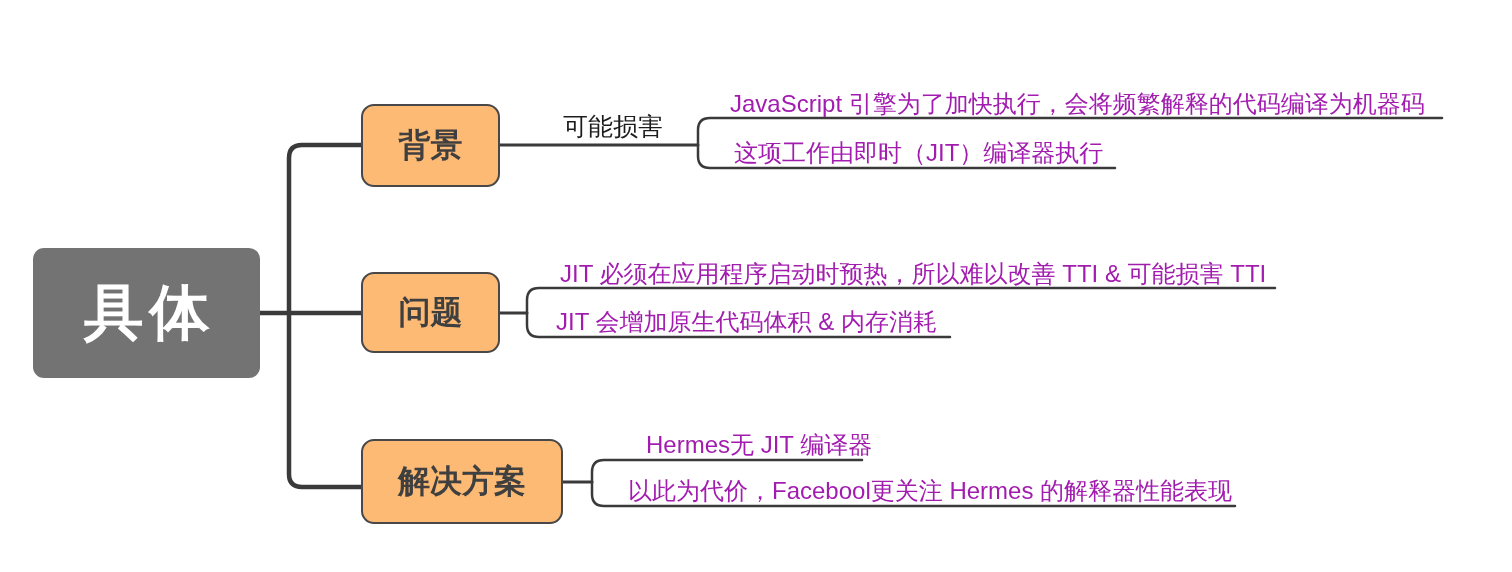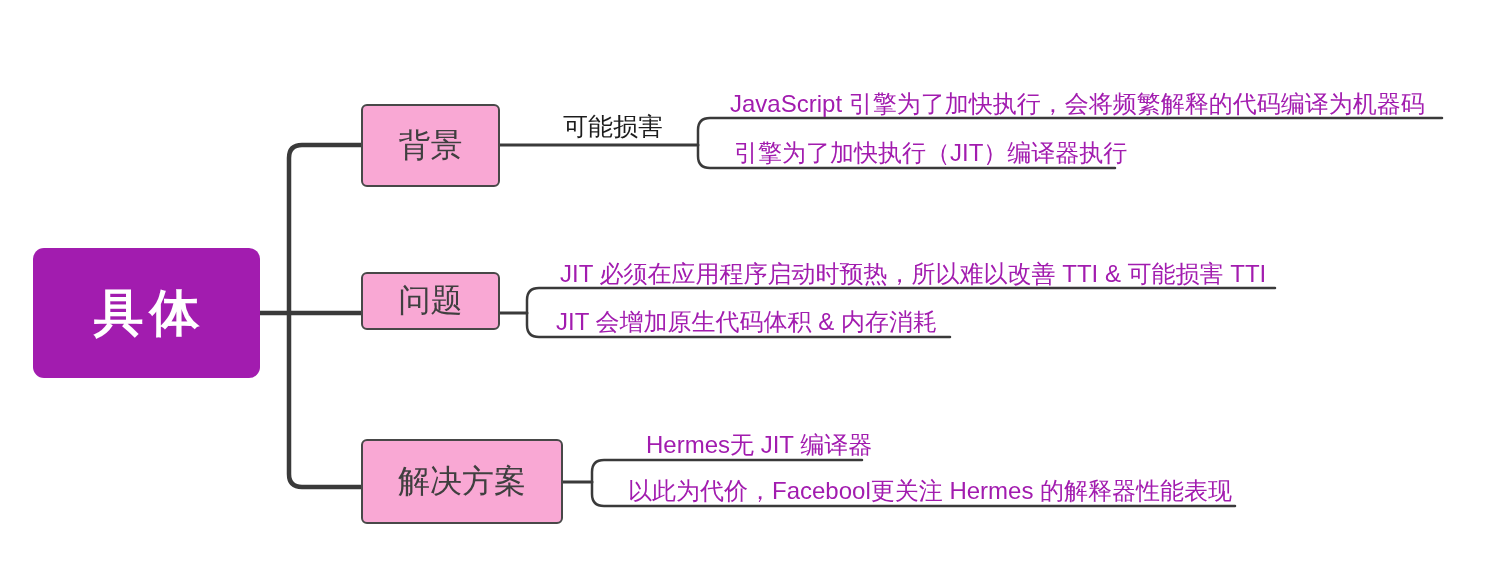--- a/index.html
+++ b/index.html
@@ -22,47 +22,48 @@
     width: 1512px;
     height: 572px;
     pointer-events: none;
   }
   .root-topic {
     position: absolute;
     left: 33px;
     top: 248px;
     width: 227px;
     height: 130px;
-    background: #a21caf;
+    background: #737373;
     border-radius: 11px;
     color: #ffffff;
-    font-size: 50px;
+    font-size: 60px;
     font-weight: bold;
     letter-spacing: 6px;
     display: flex;
     align-items: center;
     justify-content: center;
     box-sizing: border-box;
     padding-left: 6px;
   }
   .branch-topic {
     position: absolute;
-    background: #f9a8d4;
+    background: #fdba74;
     border: 2.5px solid #484848;
-    border-radius: 6px;
+    border-radius: 13px;
     color: #3f3f3f;
     font-size: 32px;
     display: flex;
     align-items: center;
     justify-content: center;
     box-sizing: border-box;
     white-space: nowrap;
+    font-weight: bold;
   }
   .topic-background { left: 361px; top: 104px; width: 139px; height: 83px; }
-  .topic-problem    { left: 361px; top: 272px; width: 139px; height: 58px; }
+  .topic-problem    { left: 361px; top: 272px; width: 139px; height: 81px; }
   .topic-solution   { left: 361px; top: 439px; width: 202px; height: 85px; }
   .leaf {
     position: absolute;
     color: #a21caf;
     font-size: 24px;
     line-height: 28px;
     white-space: nowrap;
   }
   .edge-label {
     position: absolute;
@@ -99,21 +100,21 @@
 
   <div class="root-topic">具体</div>
 
   <div class="branch-topic topic-background">背景</div>
   <div class="branch-topic topic-problem">问题</div>
   <div class="branch-topic topic-solution">解决方案</div>
 
   <div class="edge-label">可能损害</div>
 
   <div class="leaf" style="left:730px; top:90px;">JavaScript 引擎为了加快执行，会将频繁解释的代码编译为机器码</div>
-  <div class="leaf" style="left:734px; top:139px;">引擎为了加快执行（JIT）编译器执行</div>
+  <div class="leaf" style="left:734px; top:139px;">这项工作由即时（JIT）编译器执行</div>
 
   <div class="leaf" style="left:560px; top:260px;">JIT 必须在应用程序启动时预热，所以难以改善 TTI &amp; 可能损害 TTI</div>
   <div class="leaf" style="left:556px; top:308px;">JIT 会增加原生代码体积 &amp; 内存消耗</div>
 
   <div class="leaf" style="left:625px; top:431px;margin-left:21px;">Hermes无 JIT 编译器</div>
   <div class="leaf" style="left:628px; top:477px;">以此为代价，Facebool更关注 Hermes 的解释器性能表现</div>
 
 </div>
 
 </body></html>

